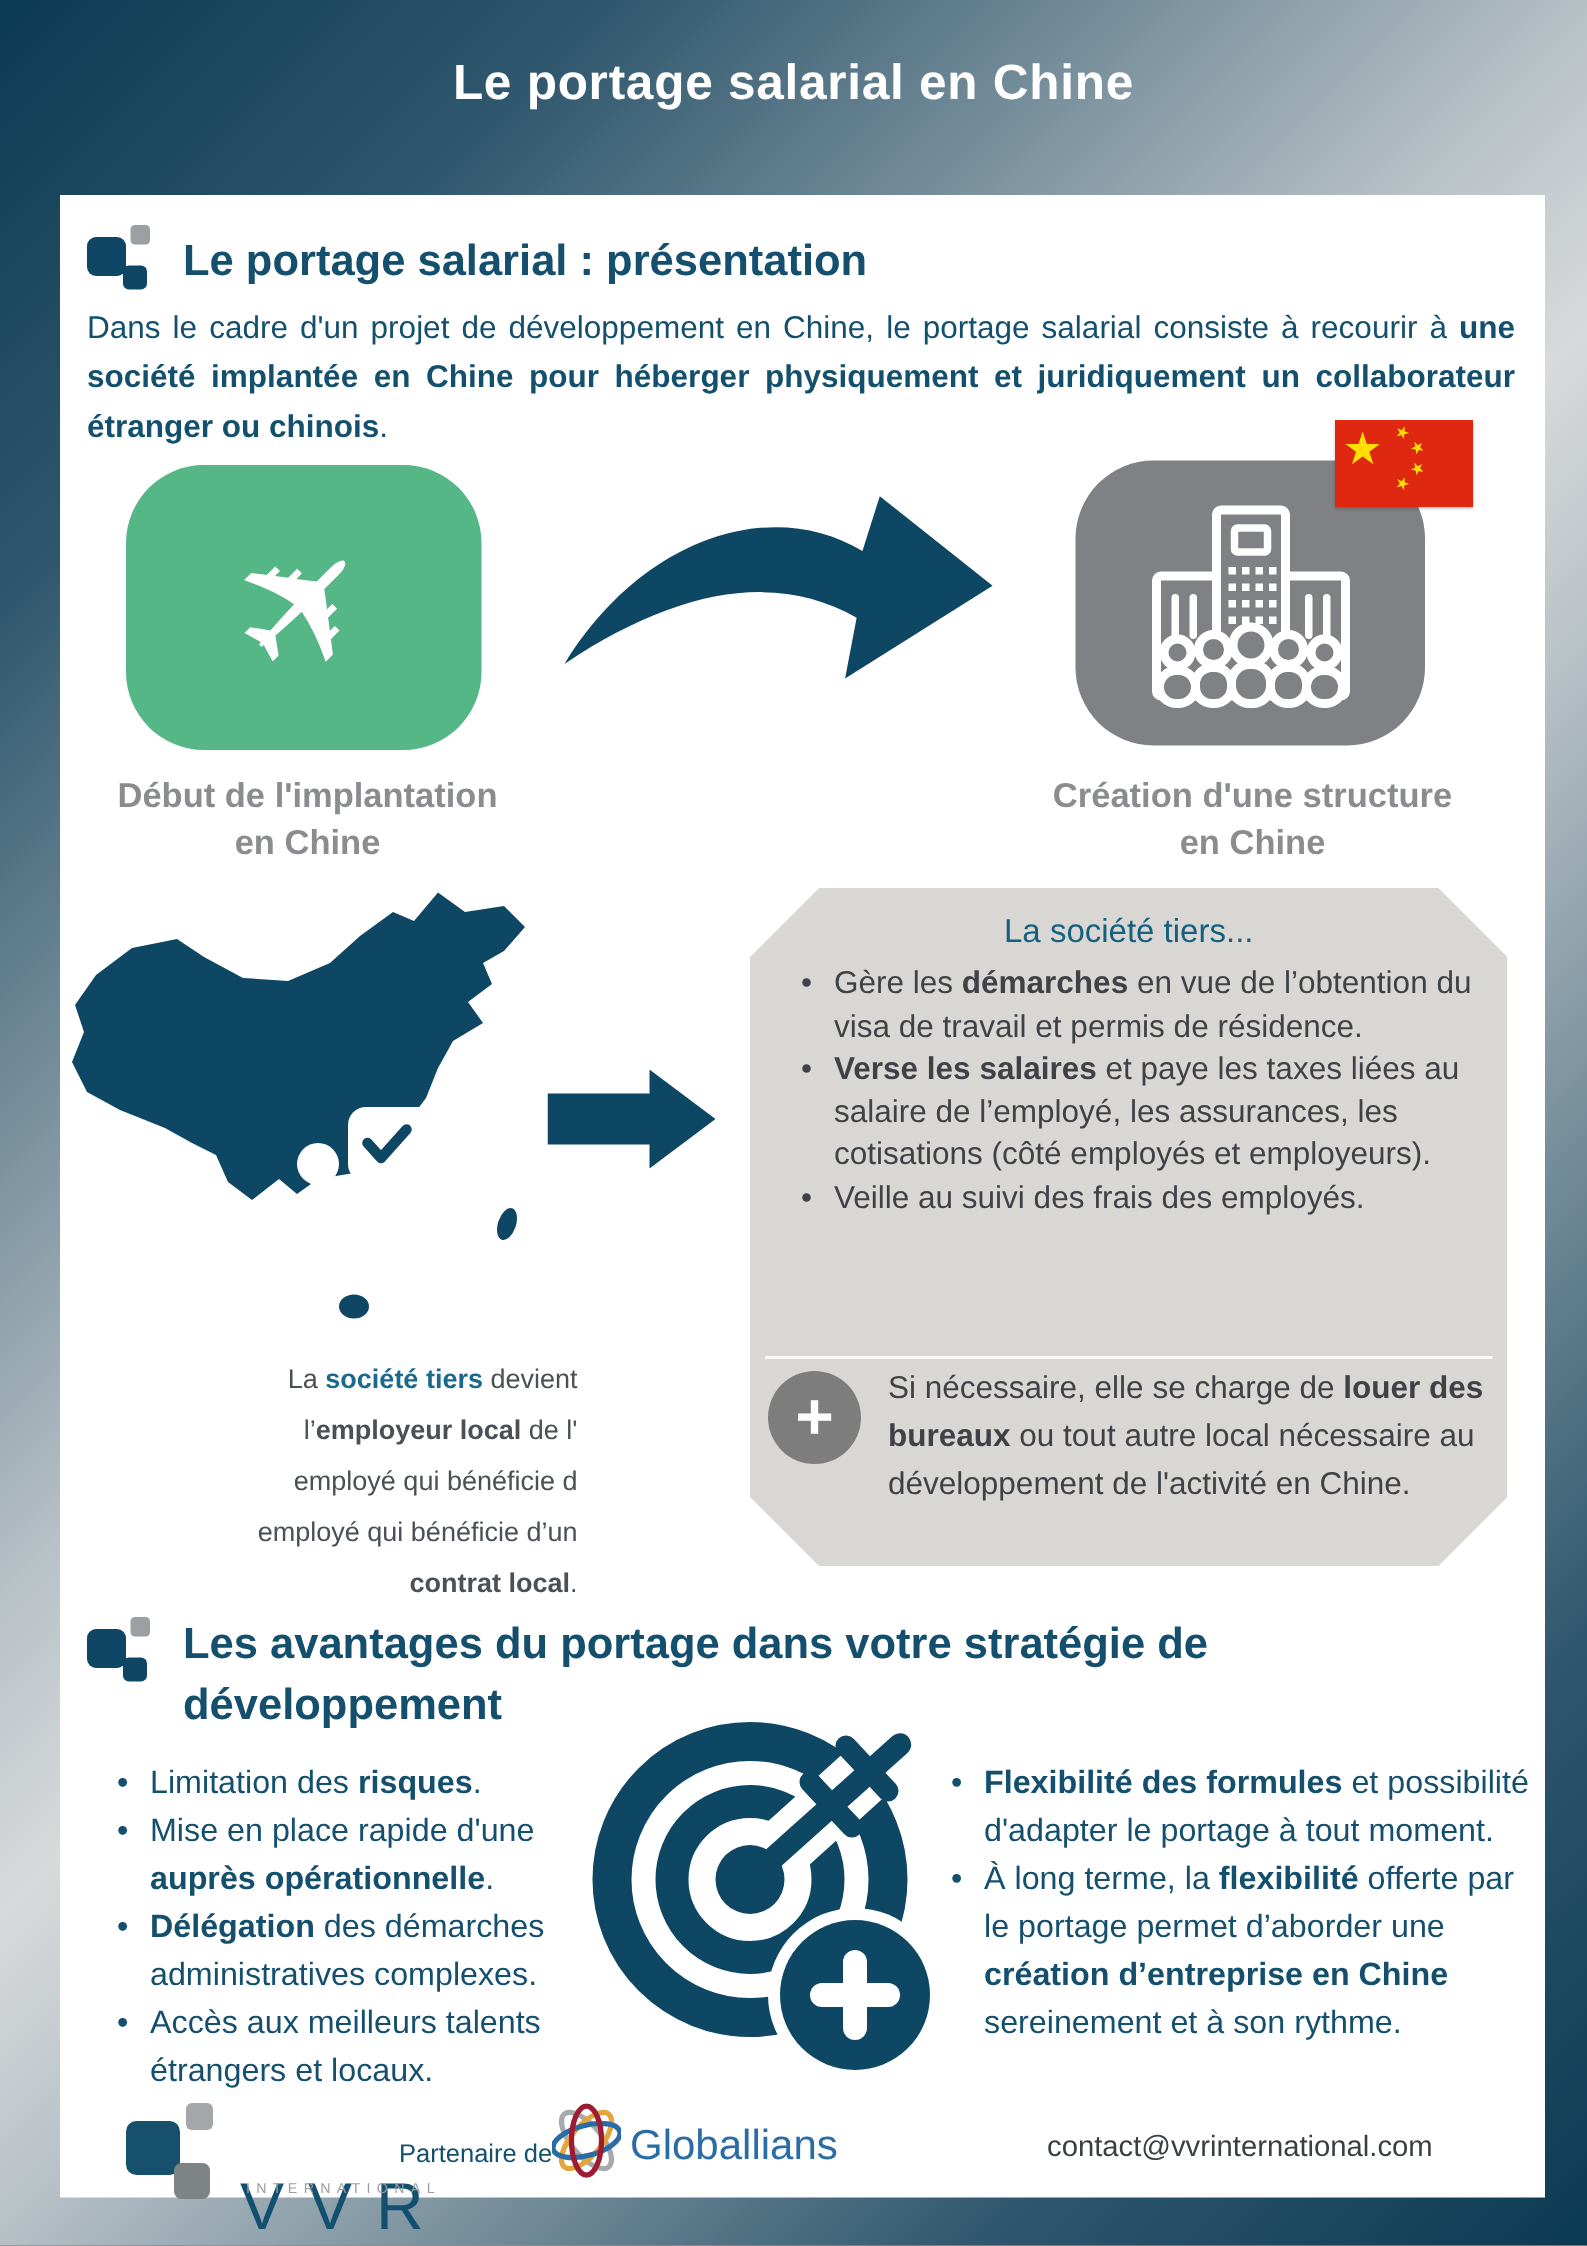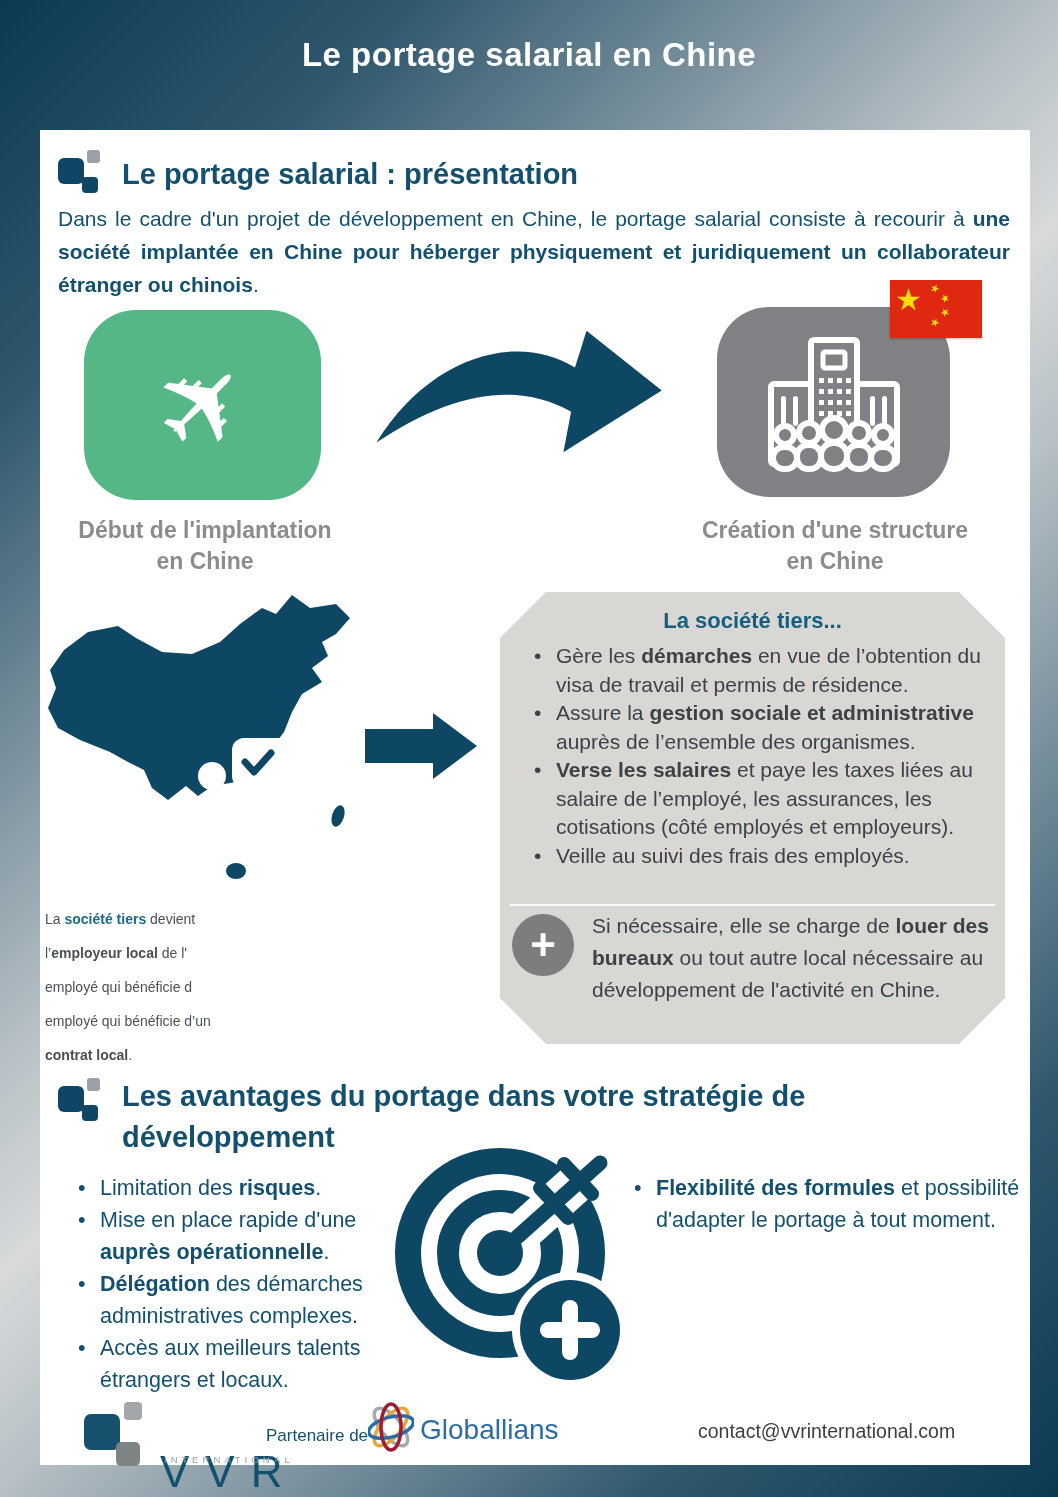--- a/index.html
+++ b/index.html
@@ -21,27 +21,27 @@
   .icon-box{border-radius:52px;display:flex;align-items:center;justify-content:center;}
   .flow-label{color:#8a8c8f;font-size:23px;font-weight:700;text-align:center;line-height:31px;}
   .arrow-label{color:#0f4a68;font-size:23px;font-weight:700;text-align:center;line-height:31px;}
   .plane{font-family:"DejaVu Sans",sans-serif;color:#fff;font-size:112px;transform:rotate(-45deg);line-height:1;}
   .flag{background:#de2910;box-shadow:0 1px 2px rgba(0,0,0,.25);}
   .flag span{position:absolute;color:#ffde00;font-family:"DejaVu Sans",sans-serif;line-height:1;}
   .octagon{
     background:#d9d7d4;
     clip-path:polygon(46px 0,calc(100% - 46px) 0,100% 46px,100% calc(100% - 46px),calc(100% - 46px) 100%,46px 100%,0 calc(100% - 46px),0 46px);
   }
-  .oct-title{color:#15607f;font-size:22px;font-weight:700;text-align:center;}
+  .oct-title{color:#15607f;font-size:22px;font-weight:400;text-align:center;}
   ul.blist{list-style:none;margin:0;padding:0;}
   ul.blist li{position:relative;padding-left:30px;color:#3e4247;font-size:21px;line-height:28.5px;margin:0;}
   ul.blist li::before{content:"•";position:absolute;left:8px;top:0;color:#3e4247;}
   .note-text{color:#3e4247;font-size:21px;line-height:32px;}
   .plus-circle{background:#7d7d7d;border-radius:50%;display:flex;align-items:center;justify-content:center;color:#fff;font-size:44px;font-weight:600;}
-  .caption{text-align:left;color:#4a5055;font-size:14px;line-height:34px;}
+  .caption{text-align:right;color:#4a5055;font-size:18px;line-height:34px;}
   ul.alist{list-style:none;margin:0;padding:0;}
   ul.alist li{position:relative;padding-left:28px;color:#14506e;font-size:21.5px;line-height:32px;}
   ul.alist li::before{content:"•";position:absolute;left:6px;top:0;color:#14506e;}
   .vvr-name{color:#11506e;font-size:44px;letter-spacing:16px;line-height:1;margin-top:44px;}
   .vvr-sub{color:#9a9ea1;font-size:9.5px;letter-spacing:4.2px;}
   .partner{color:#14506e;font-size:17px;}
   .glob-name{color:#2a6ca5;font-size:28px;}
   .email{color:#3a3f44;font-size:19.5px;text-align:left;}
 </style>
 </head>
@@ -147,21 +147,20 @@
       </g>
     </svg>
     <svg class="abs" style="left:325px;top:583px" width="112" height="66" viewBox="0 0 112 66">
       <polygon points="0,16 68,16 68,0 112,33 68,66 68,50 0,50" fill="#0e4763"></polygon>
     </svg>
 
     <div class="abs octagon" style="left:460px;top:462px;width:505px;height:452px">
       <div class="abs oct-title" style="left:0;top:16px;width:100%">La société tiers...</div>
       <ul class="blist abs" style="left:26px;top:50px;width:456px">
         <li><span>Gère les </span><span class="b">démarches</span><span> en vue de l’obtention du visa de travail et permis de résidence.</span></li>
-        <li><span>Assure la </span><span class="b">gestion sociale et administrative</span><span> auprès de l’ensemble des organismes.</span></li>
         <li><span class="b">Verse les salaires</span><span> et paye les taxes liées au salaire de l’employé, les assurances, les cotisations (côté employés et employeurs).</span></li>
         <li><span>Veille au suivi des frais des employés.</span></li>
       </ul>
       <div class="abs" style="left:10px;top:312px;width:485px;height:2px;background:rgba(255,255,255,.85)"></div>
       <div class="abs plus-circle" style="left:12px;top:322px;width:62px;height:62px">
         <span>+</span>
       </div>
       <div class="abs note-text" style="left:92px;top:318px;width:398px"><span>Si nécessaire, elle se charge de </span><span class="b">louer des bureaux</span><span> ou tout autre local nécessaire au développement de l'activité en Chine.</span></div>
     </div>
 
@@ -199,20 +198,21 @@
       <line x1="172" y1="26" x2="200" y2="56" stroke="#0e4763" stroke-width="14" stroke-linecap="round"></line>
       <line x1="148" y1="50" x2="176" y2="80" stroke="#0e4763" stroke-width="14" stroke-linecap="round"></line>
       <circle cx="178" cy="192" r="58" fill="#ffffff"></circle>
       <circle cx="178" cy="192" r="50" fill="#0e4763"></circle>
       <rect x="170" y="162" width="16" height="60" rx="8" fill="#ffffff"></rect>
       <rect x="148" y="184" width="60" height="16" rx="8" fill="#ffffff"></rect>
     </svg>
 
     <ul class="alist abs" style="left:588px;top:1042px;width:398px">
       <li><span class="b">Flexibilité des formules</span><span> et possibilité d'adapter le portage à tout moment.</span></li>
+      <li><span>À long terme, la </span><span class="b">flexibilité</span><span> offerte par le portage permet d’aborder une </span><span class="b">création d’entreprise en Chine</span><span> sereinement et à son rythme.</span></li>
     </ul>
 
     <svg class="abs" style="left:42px;top:1272px" width="66" height="66" viewBox="0 0 66 66">
       <rect x="2" y="12" width="36" height="36" rx="7" fill="#16506c"></rect>
       <rect x="42" y="0" width="18" height="18" rx="4" fill="#a3a7aa"></rect>
       <rect x="34" y="40" width="24" height="24" rx="5" fill="#7e8386"></rect>
     </svg>
     <div class="abs vvr-name" style="left:120px;top:1276px">VVR</div>
     <div class="abs vvr-sub" style="left:124px;top:1324px">INTERNATIONAL</div>
     <div class="abs partner" style="left:226px;top:1296px">Partenaire de</div>

